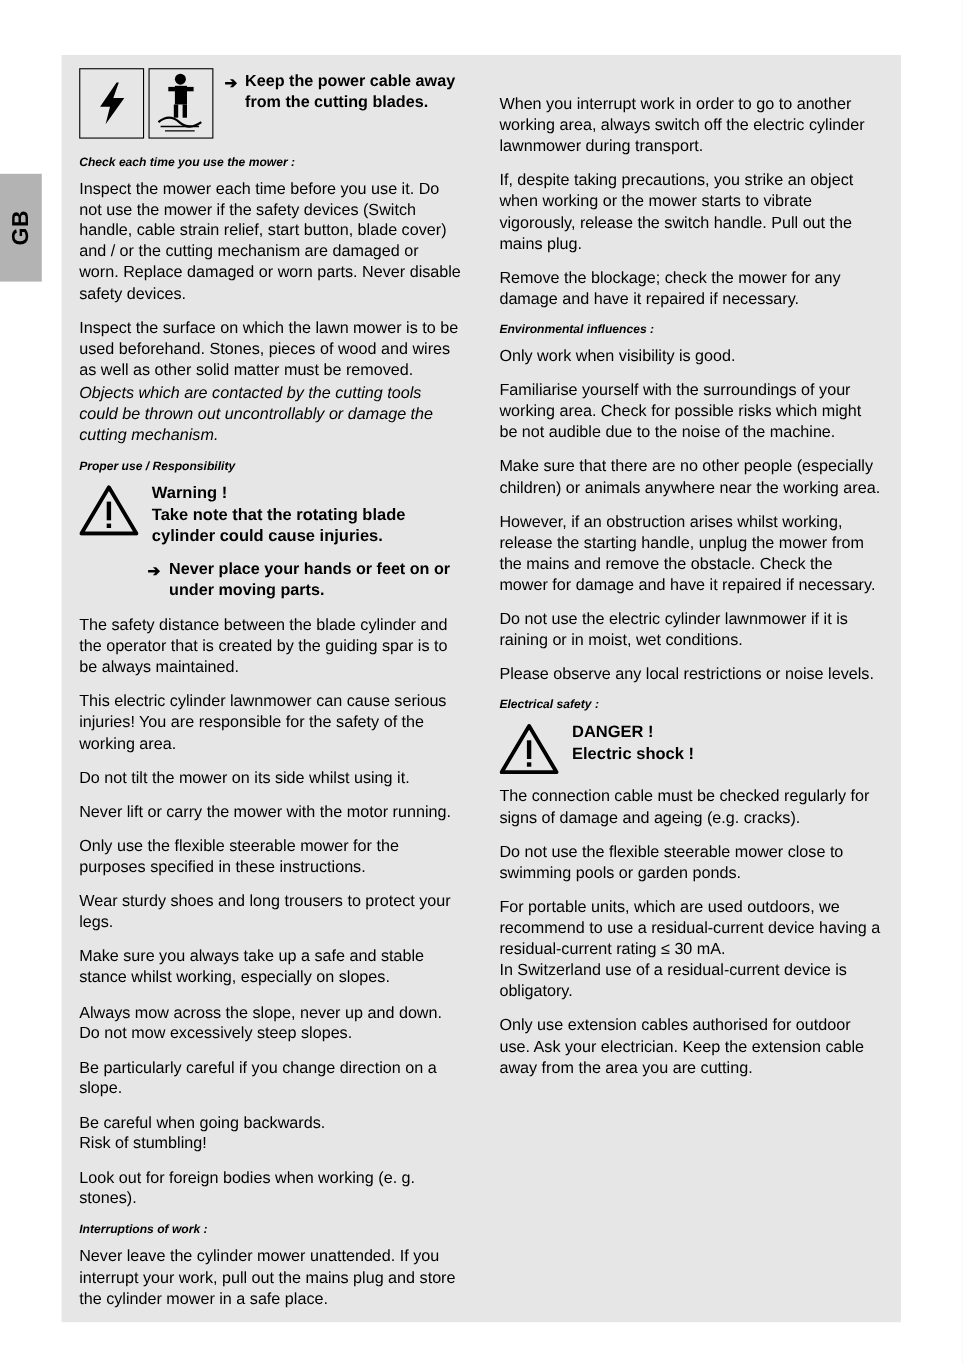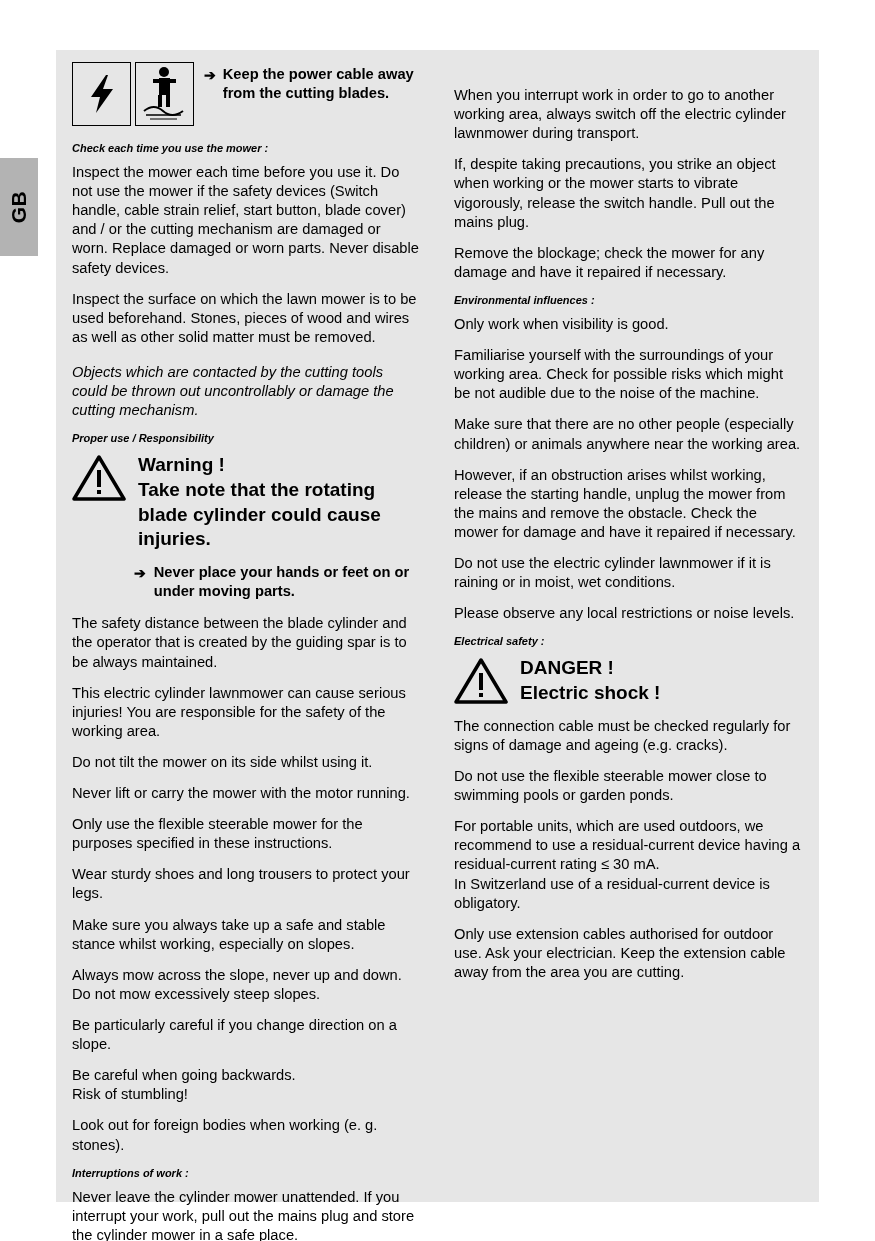--- a/index.html
+++ b/index.html
@@ -123,21 +123,21 @@
     gap: 12px;
     margin-bottom: 11px;
     align-items: flex-start;
   }
   .tri {
     flex: 0 0 auto;
     margin-top: 2px;
   }
   .warn-text {
     font-weight: bold;
-    font-size: 19px;
+    font-size: 15px;
     line-height: 1.30;
   }
   .indented-arrow {
     display: flex;
     gap: 8px;
     margin-left: 62px;
     margin-bottom: 13px;
   }
   .page-number {
     position: absolute;
@@ -183,21 +183,21 @@
           </div>
         </div>
         <div class="picto-caption">
           <span class="arrow-glyph">➔</span>
           <span class="arrow-text">Keep the power cable away from the cutting blades.</span>
         </div>
       </div>
 
       <div class="heading">Check each time you use the mower :</div>
       <p>Inspect the mower each time before you use it. Do not use the mower if the safety devices (Switch handle, cable strain relief, start button, blade cover) and / or the cutting mechanism are damaged or worn. Replace damaged or worn parts. Never disable safety devices.</p>
-      <p class="tight" style="margin-bottom:16px">Inspect the surface on which the lawn mower is to be used beforehand. Stones, pieces of wood and wires as well as other solid matter must be removed.</p>
+      <p class="tight" style="margin-bottom:2px">Inspect the surface on which the lawn mower is to be used beforehand. Stones, pieces of wood and wires as well as other solid matter must be removed.</p>
       <p class="italic">Objects which are contacted by the cutting tools could be thrown out uncontrollably or damage the cutting mechanism.</p>
 
       <div class="heading">Proper use / Responsibility</div>
 
       <div class="warn-row">
         <svg class="tri" width="54" height="46" viewBox="0 0 54 46">
           <polygon points="27,2 52,44 2,44" fill="none" stroke="#000" stroke-width="3.5" stroke-linejoin="round"></polygon>
           <rect x="25" y="15" width="4" height="17" fill="#000"></rect>
           <rect x="25" y="35" width="4" height="4" fill="#000"></rect>
         </svg>

